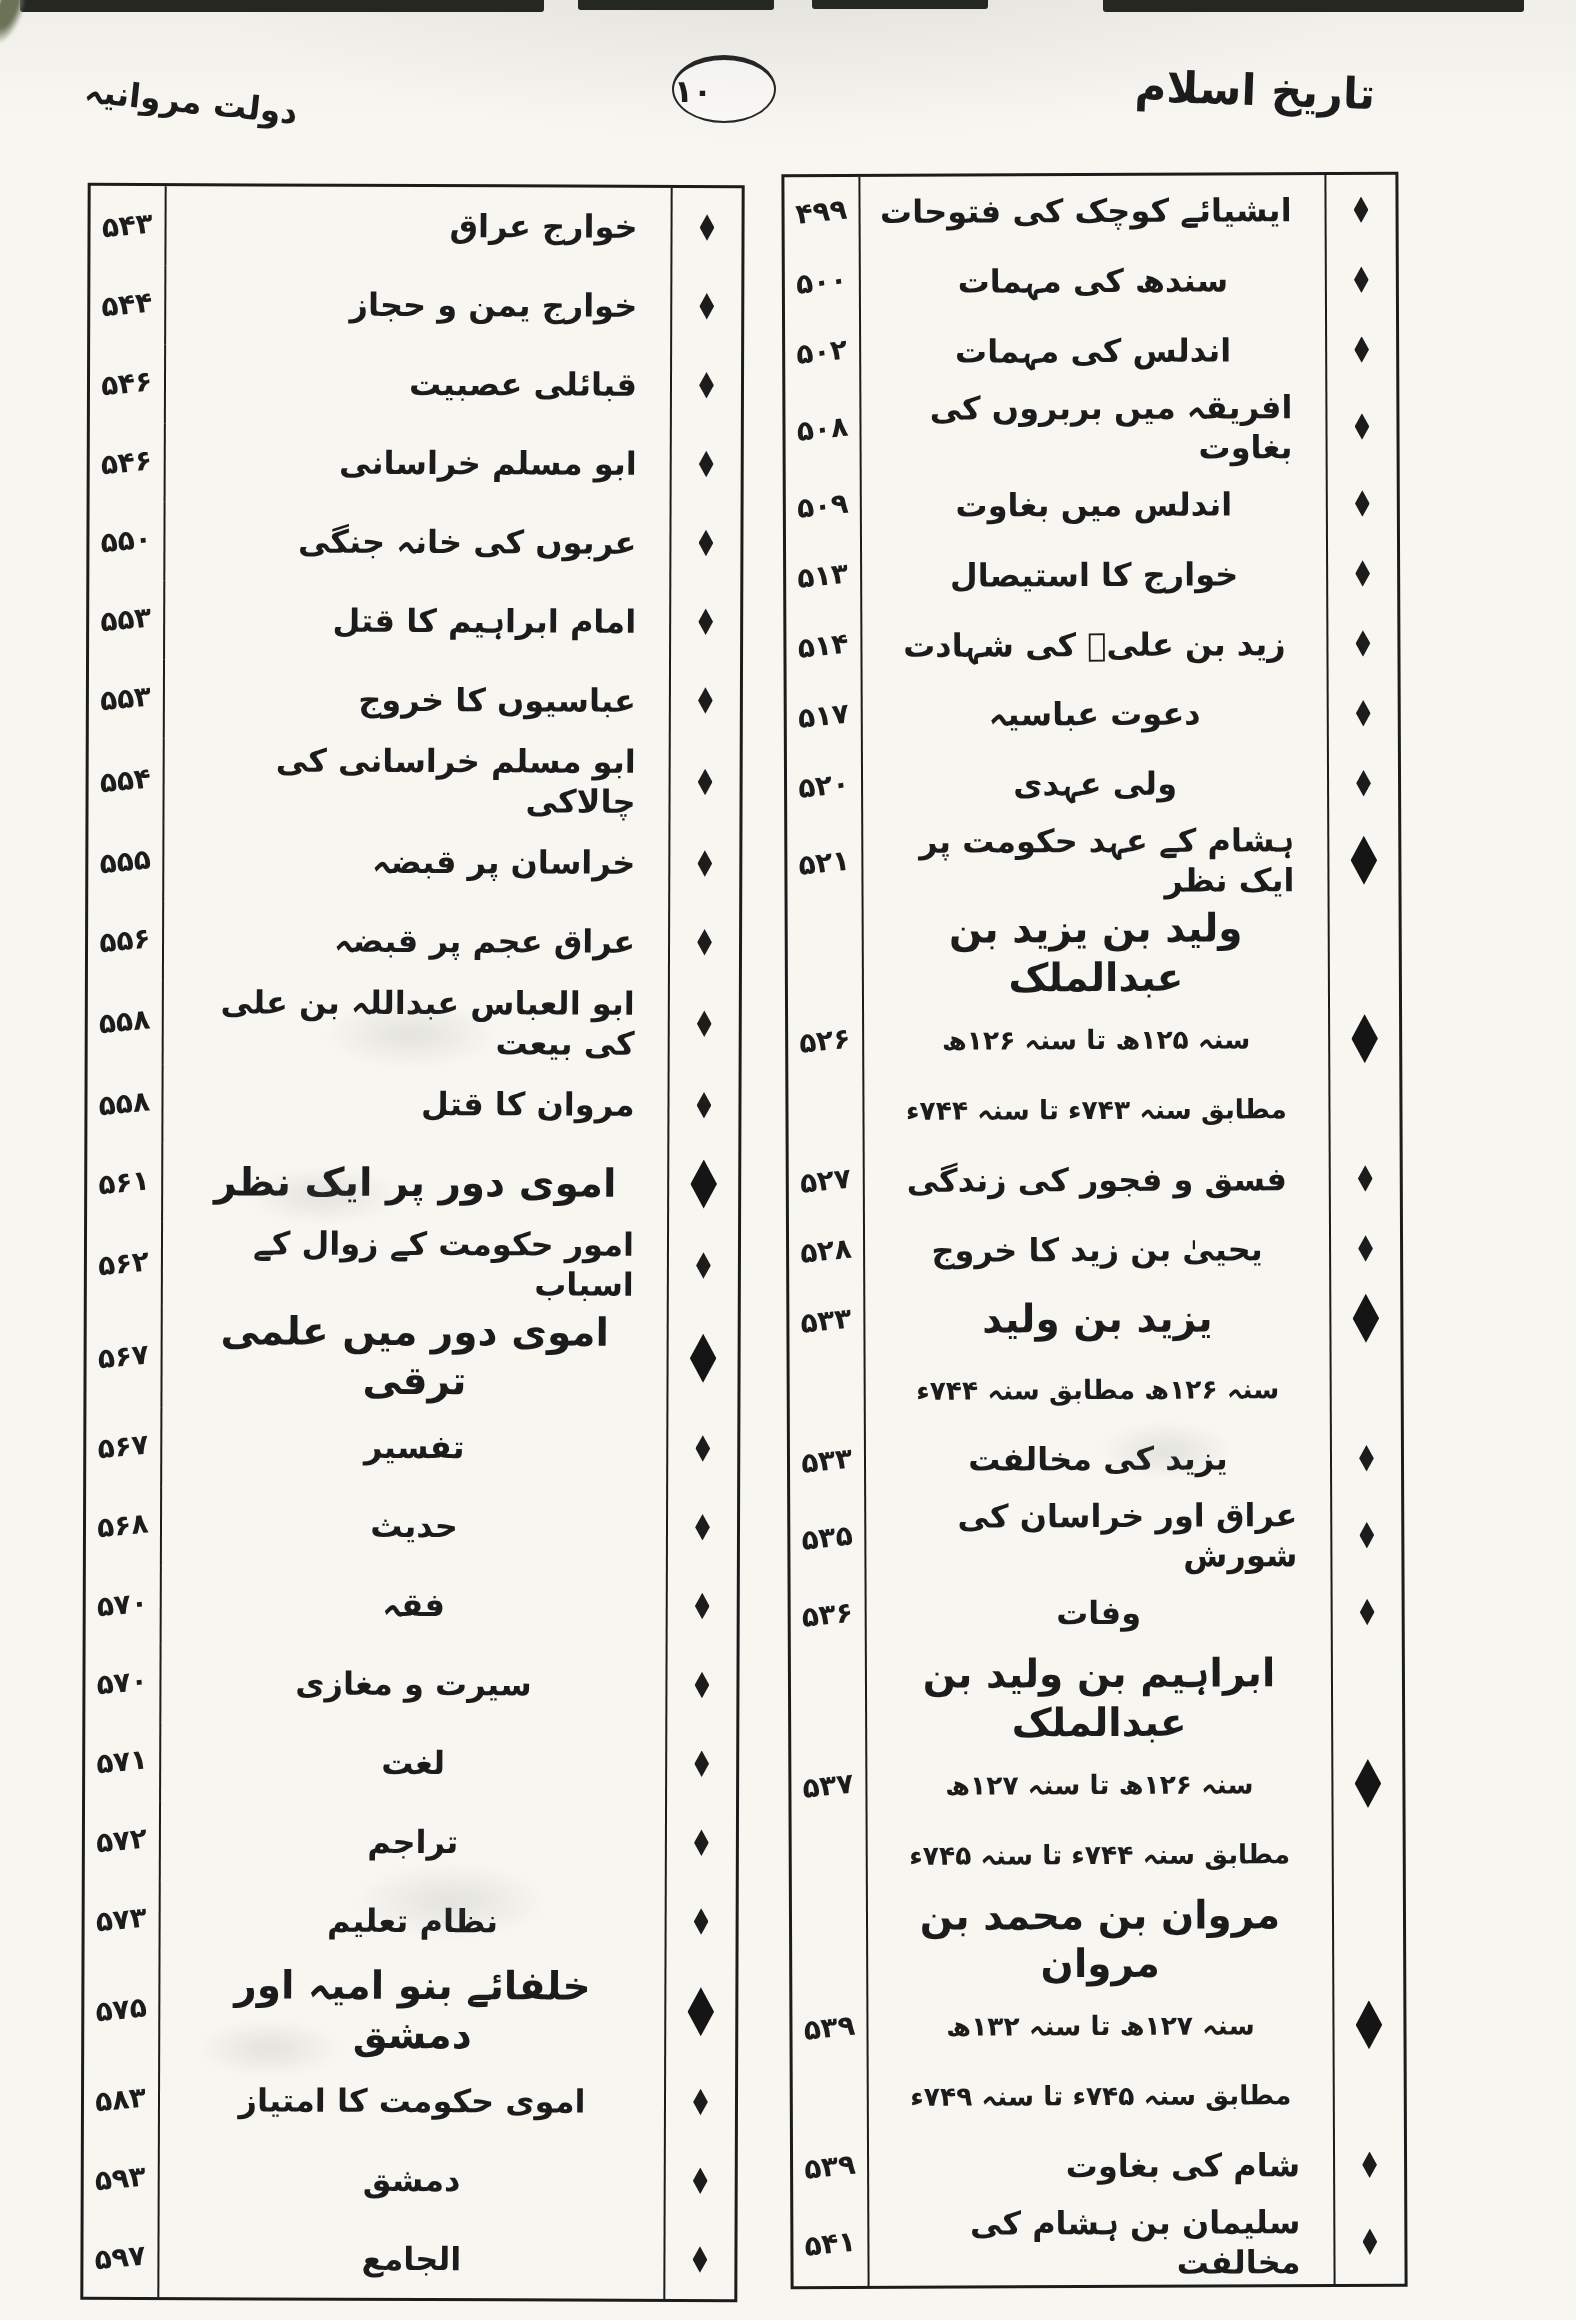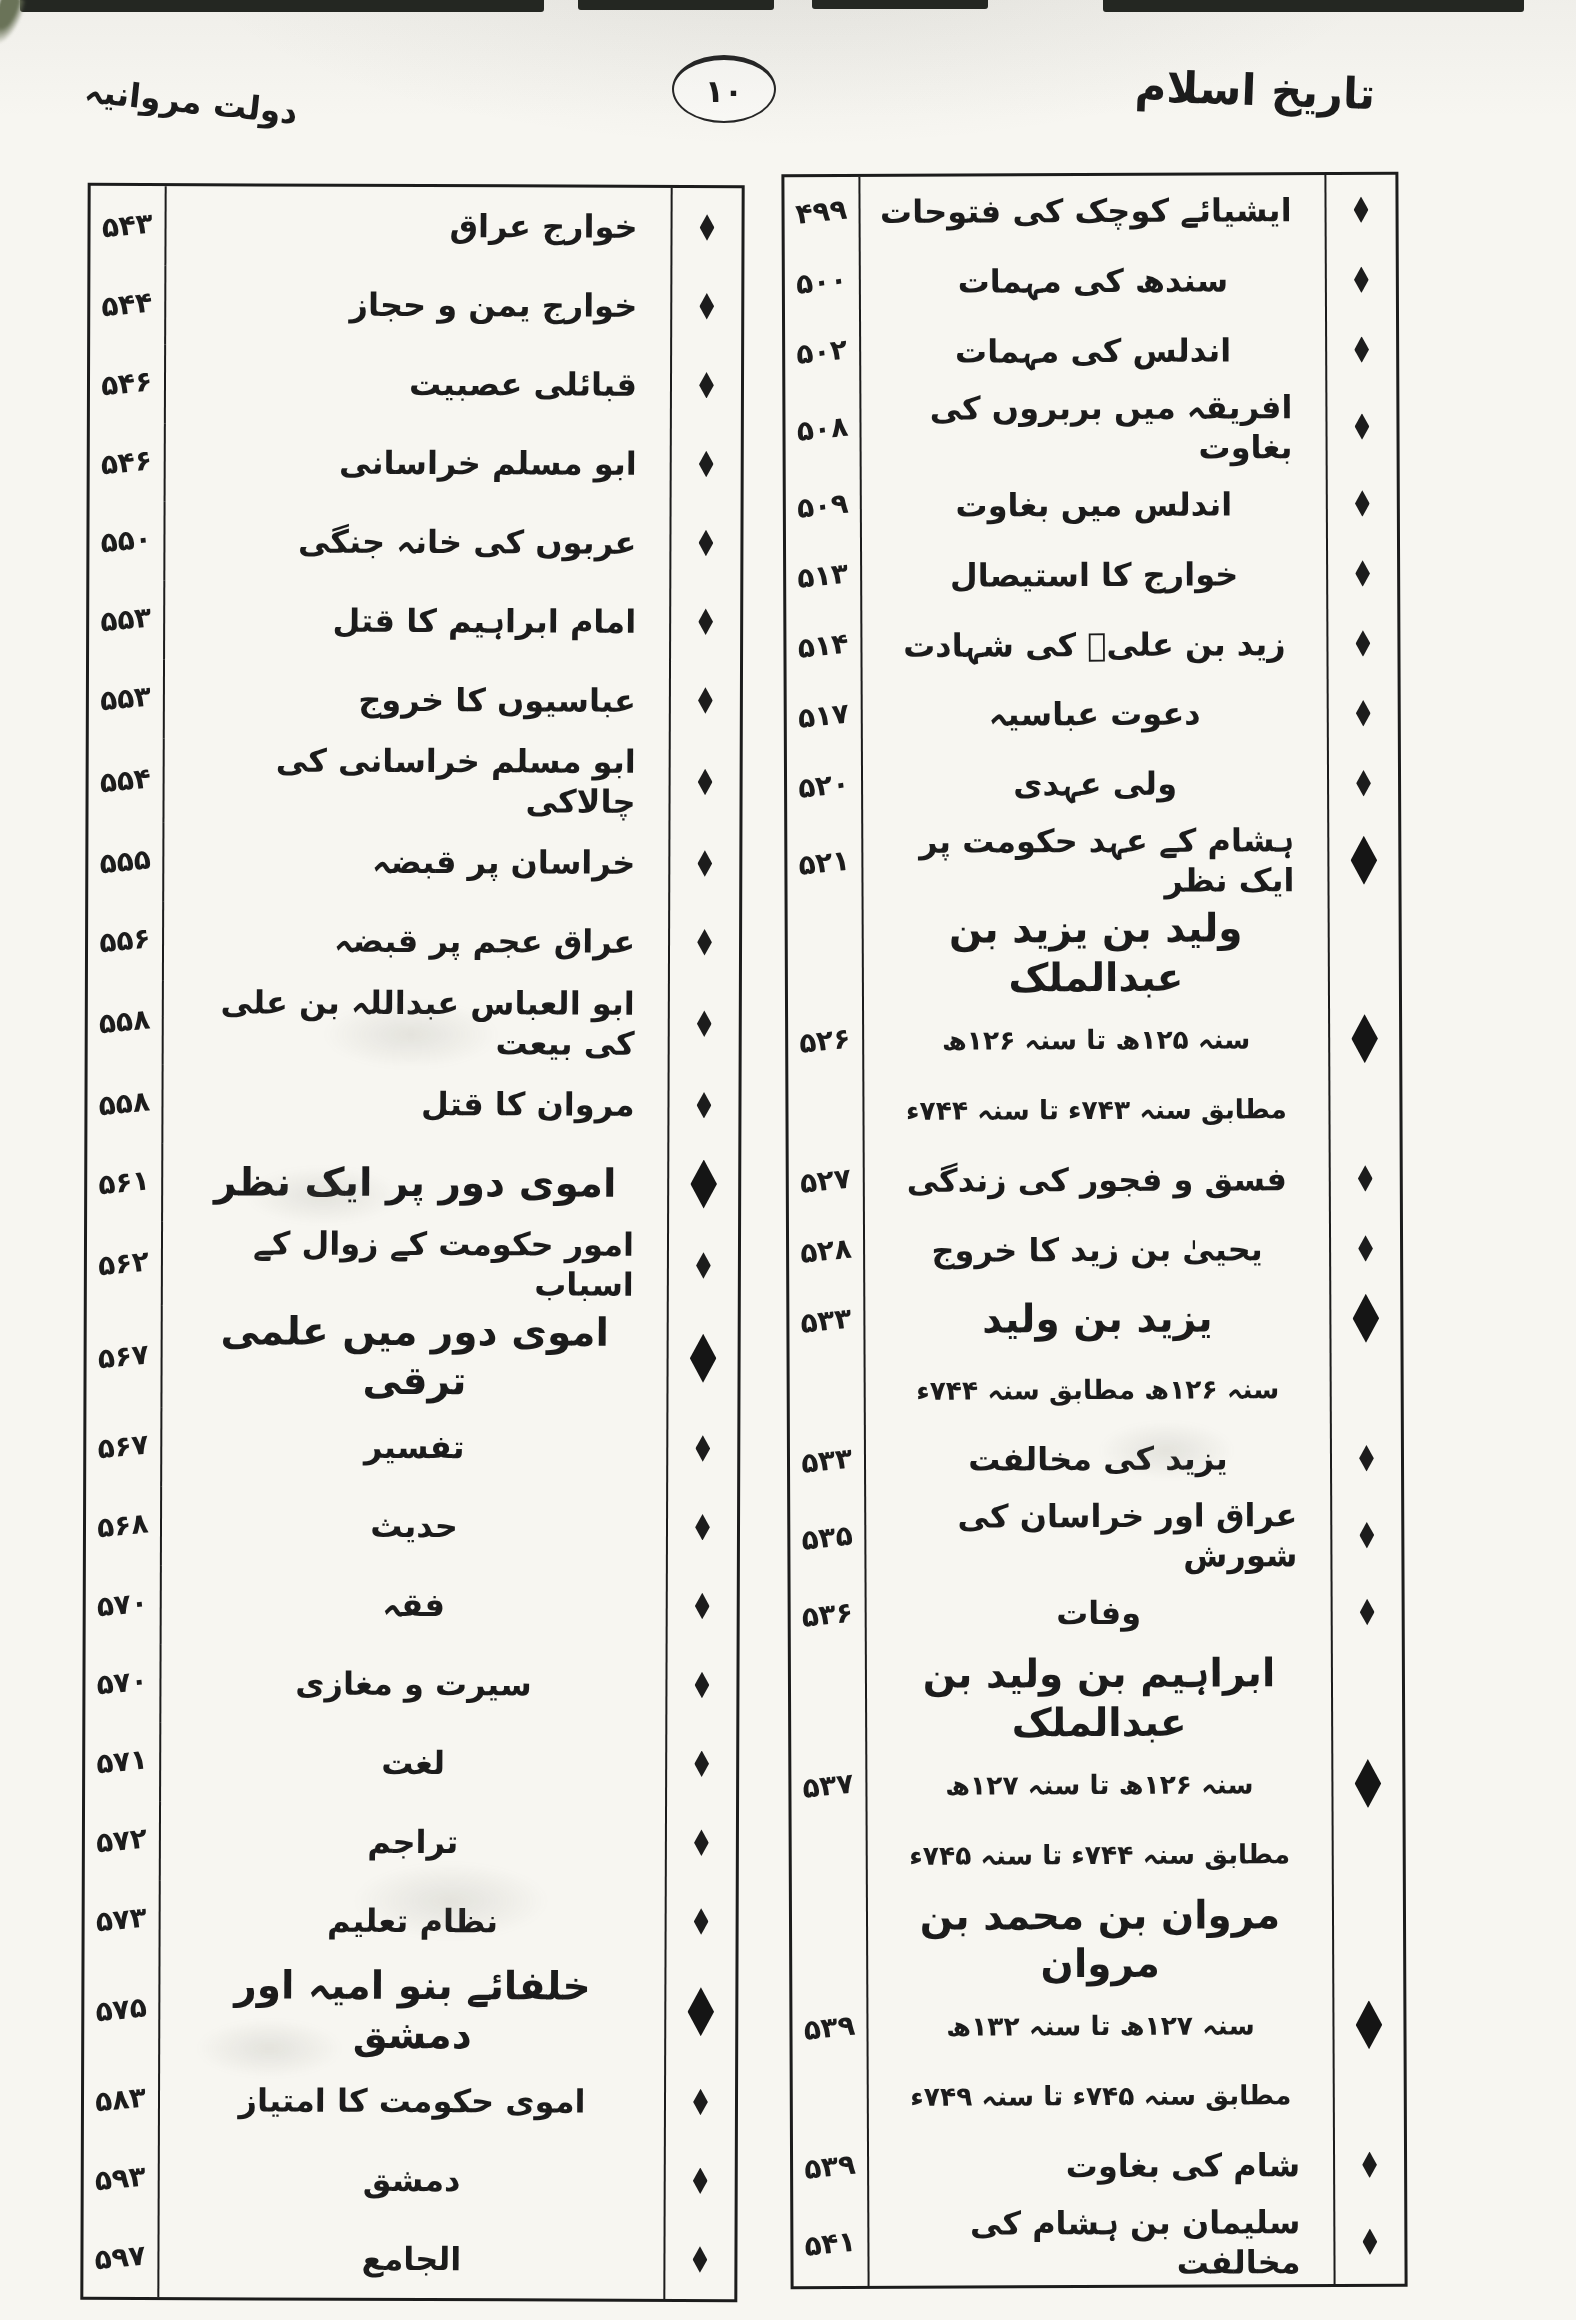--- a/index.html
+++ b/index.html
@@ -40,21 +40,21 @@
   .hdr-book{
     position:absolute;top:65px;right:201px;
     font-size:43px;font-weight:bold;
     transform:rotate(2deg);
   }
   .hdr-oval{
     position:absolute;top:55px;left:672px;
     width:100px;height:61px;
     border:2.9px solid #262626;border-top-width:5.9px;
     border-radius:50%;
-    display:flex;align-items:center;justify-content:center;
+    display:flex;align-items:center;justify-content:flex-end;
     font-size:31px;font-weight:bold;
     background:rgba(255,255,255,.35);
   }
   
   .tocbox{
     position:absolute;
     border:3.9px solid var(--ink);
     background:transparent;
     display:flex;flex-direction:column;
     box-sizing:border-box;

